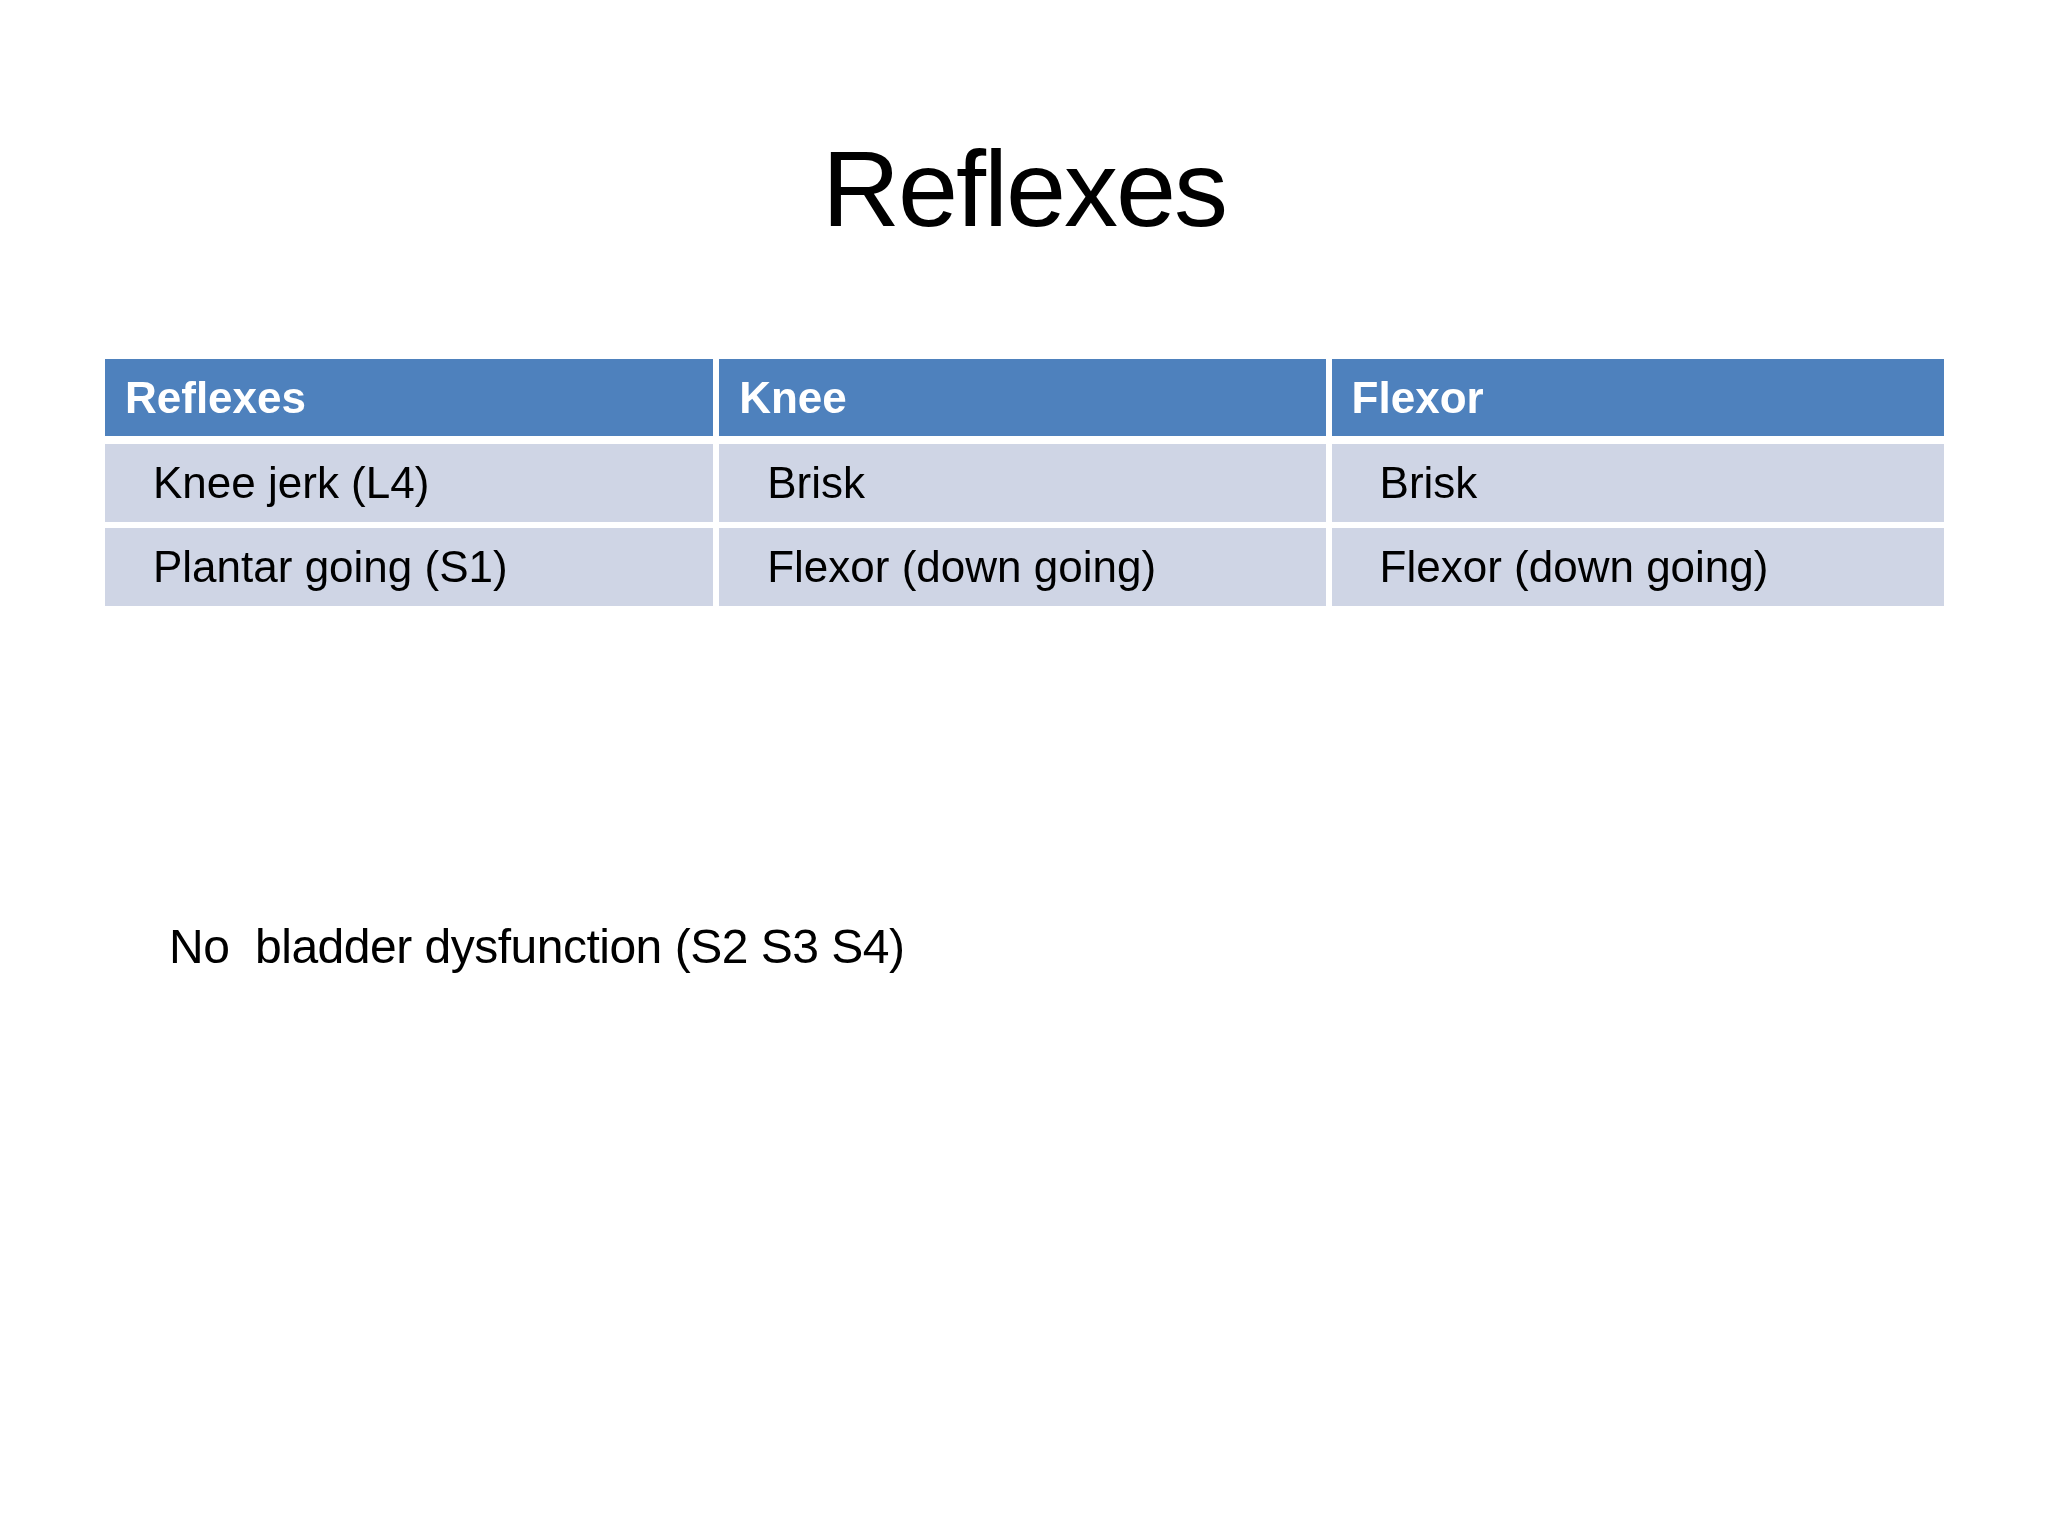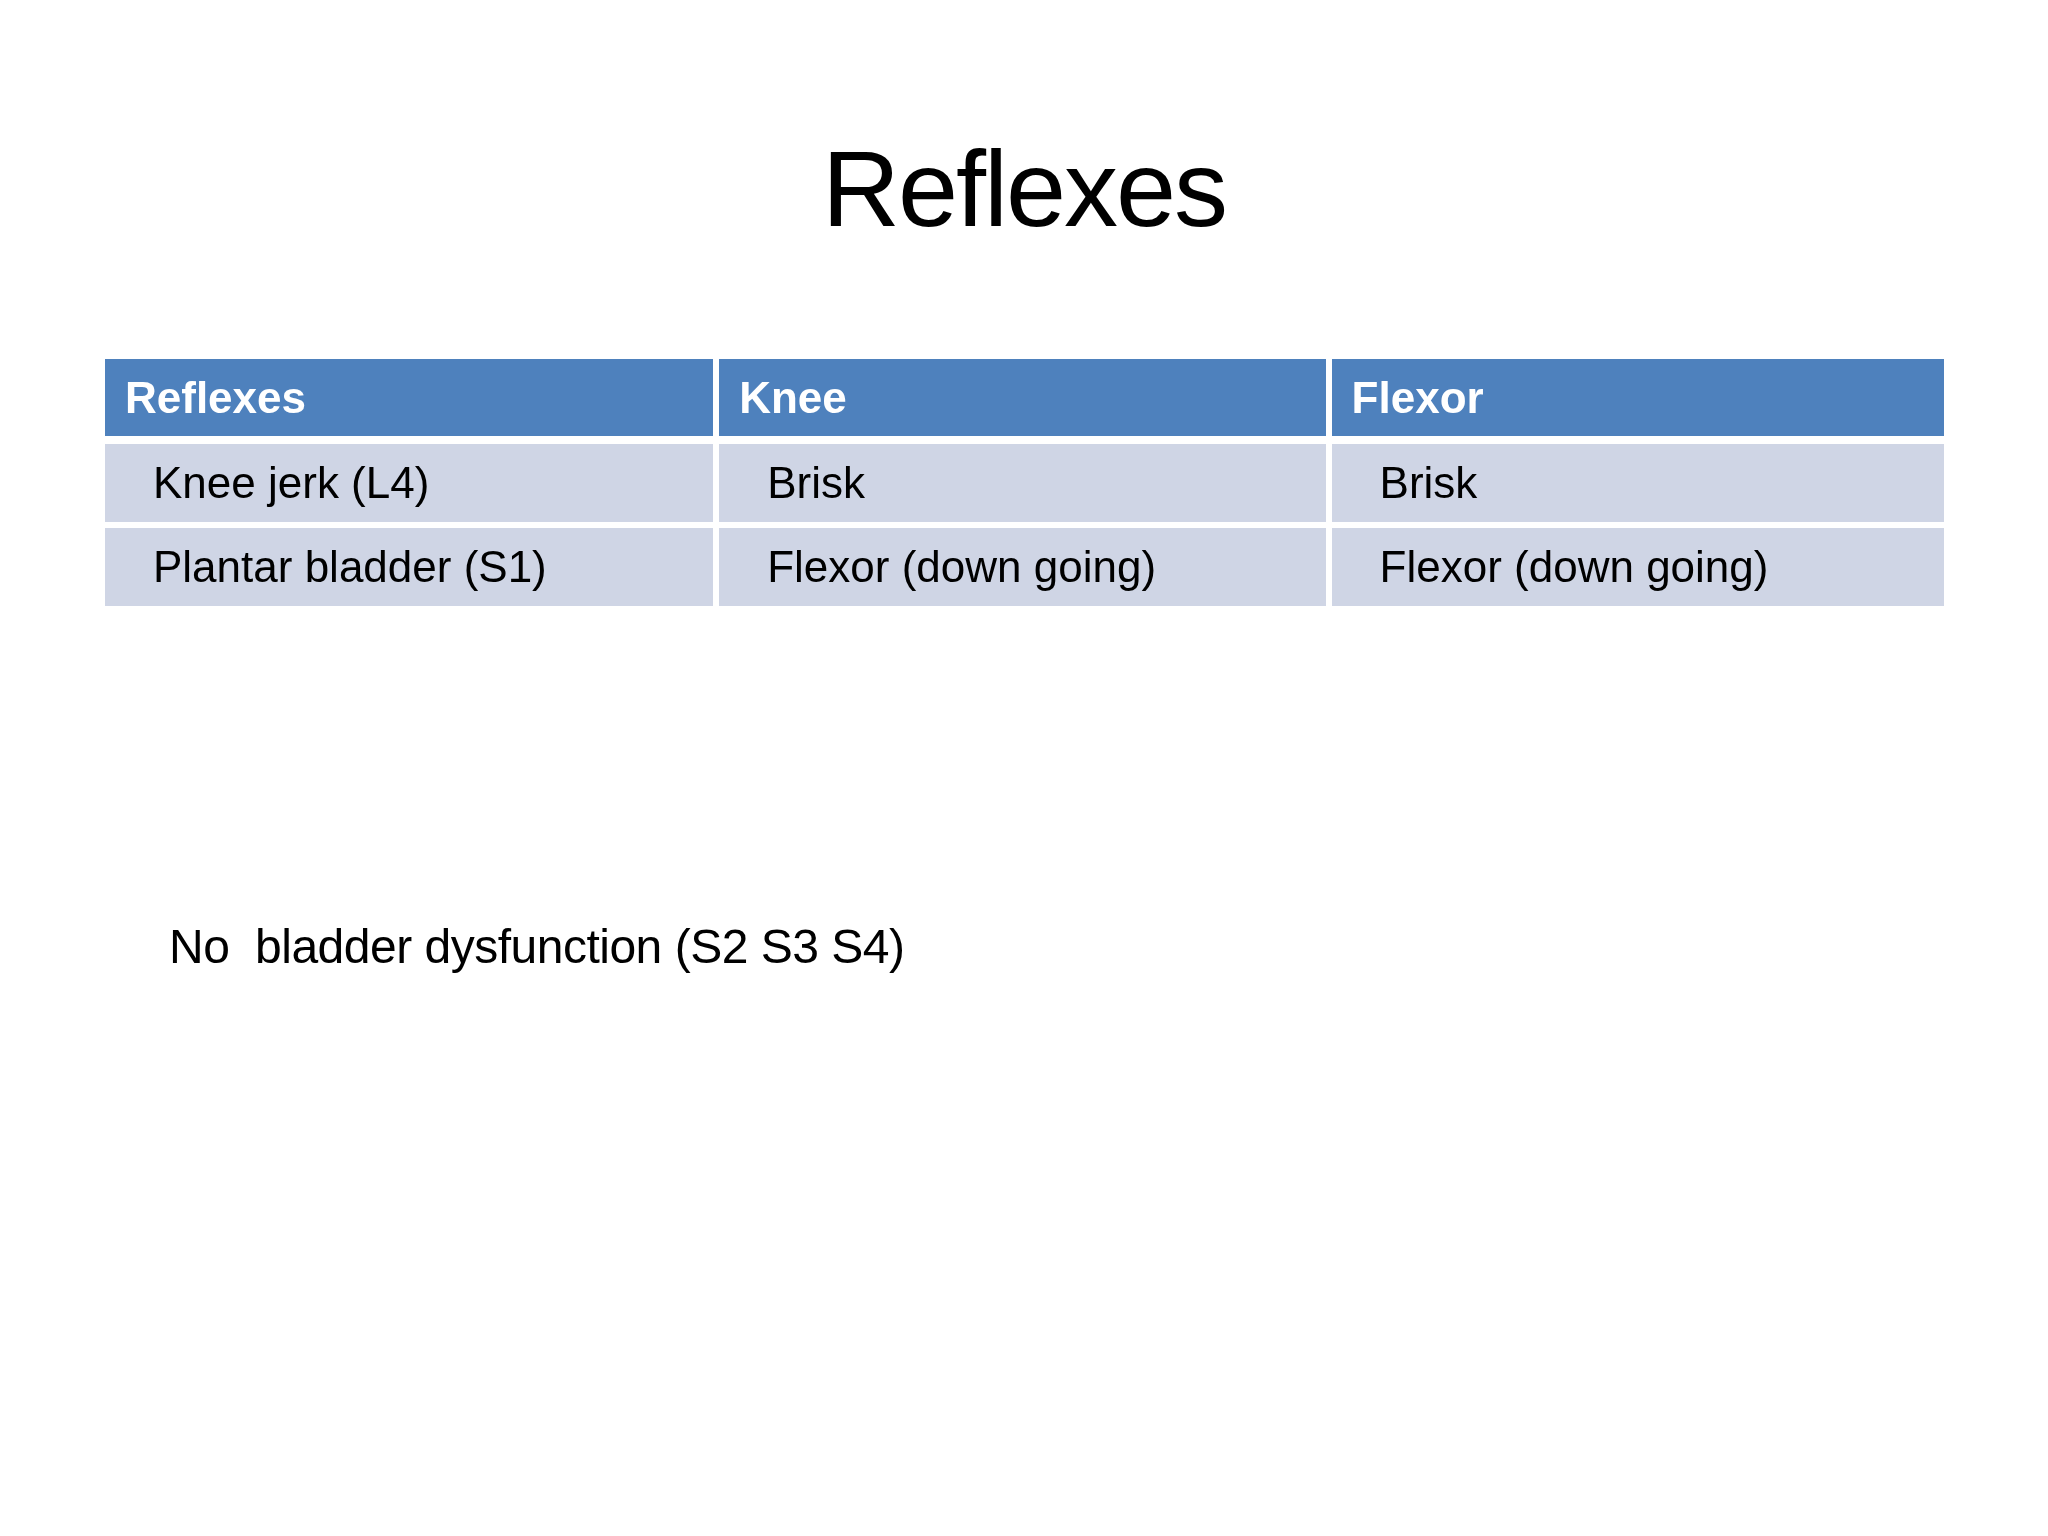--- a/index.html
+++ b/index.html
@@ -91,21 +91,21 @@
         <th>Flexor</th>
       </tr>
     </thead>
     <tbody>
       <tr class="odd">
         <td>Knee jerk (L4)</td>
         <td>Brisk</td>
         <td>Brisk</td>
       </tr>
       <tr class="odd gap">
-        <td>Plantar bladder (S1)</td>
+        <td>Plantar going (S1)</td>
         <td>Flexor (down going)</td>
         <td>Flexor (down going)</td>
       </tr>
     </tbody>
   </table>
 
   <div class="note">No  bladder dysfunction (S2 S3 S4)</div>
 
 </div>
 

